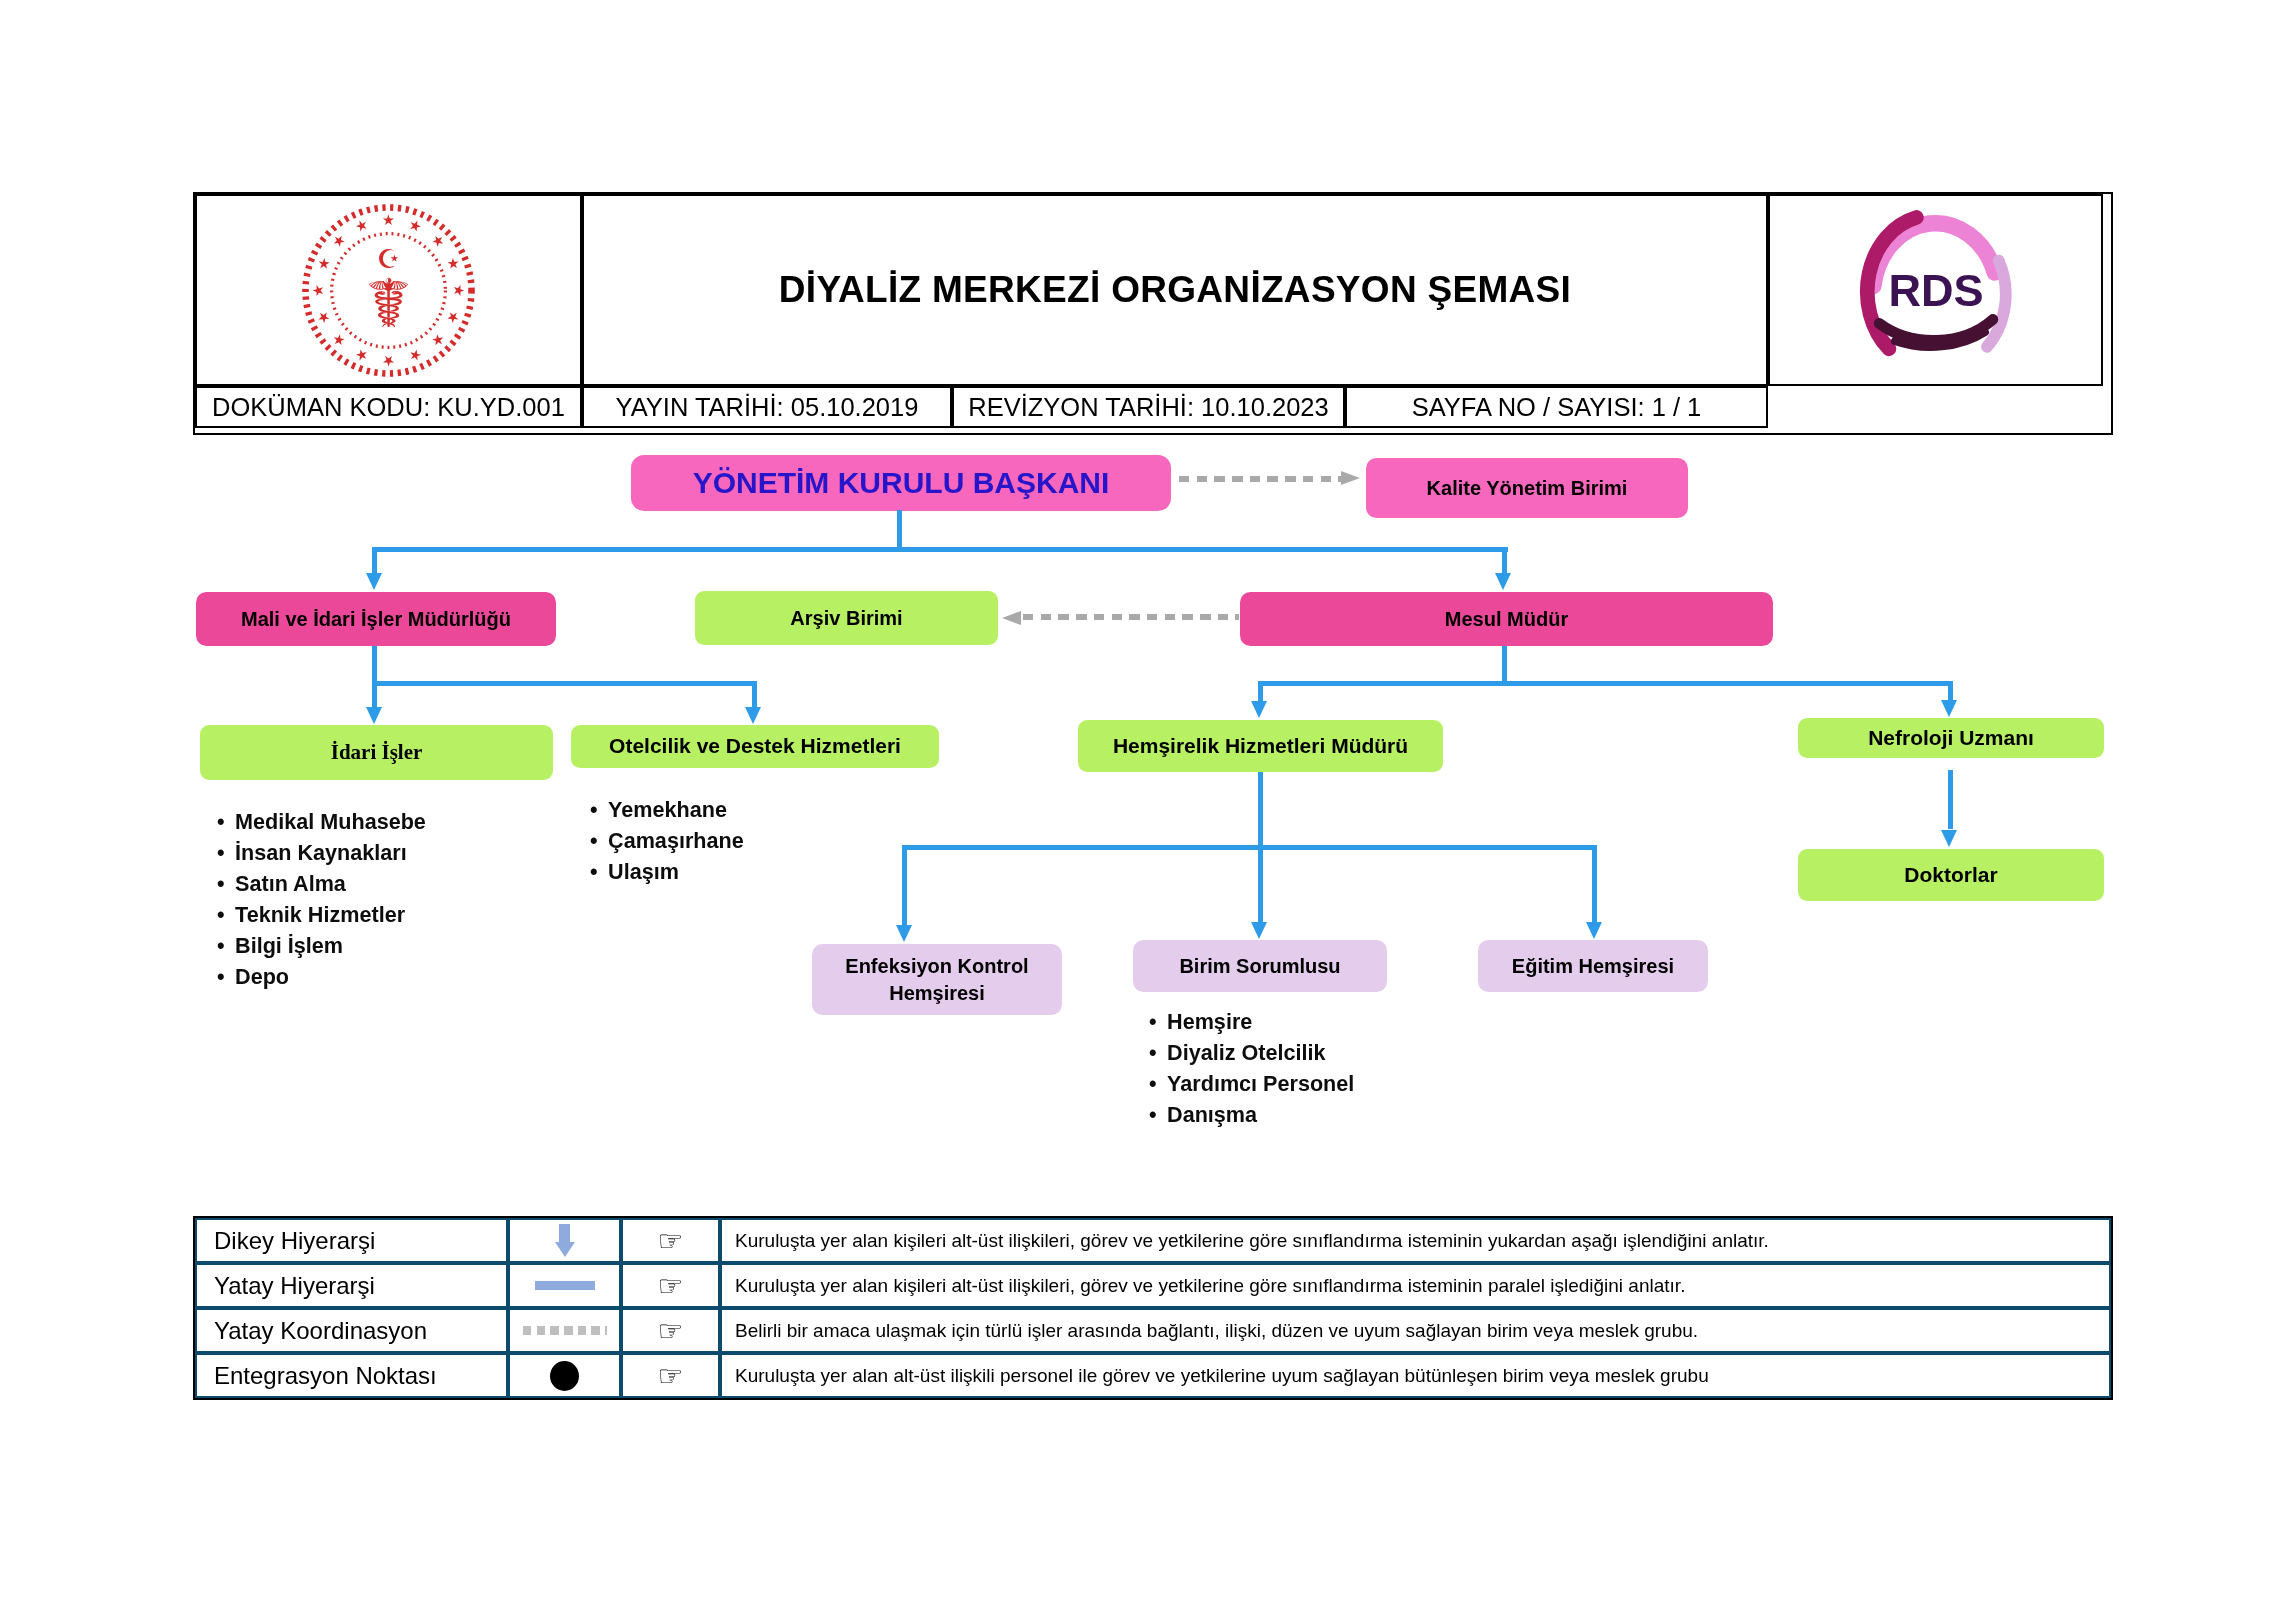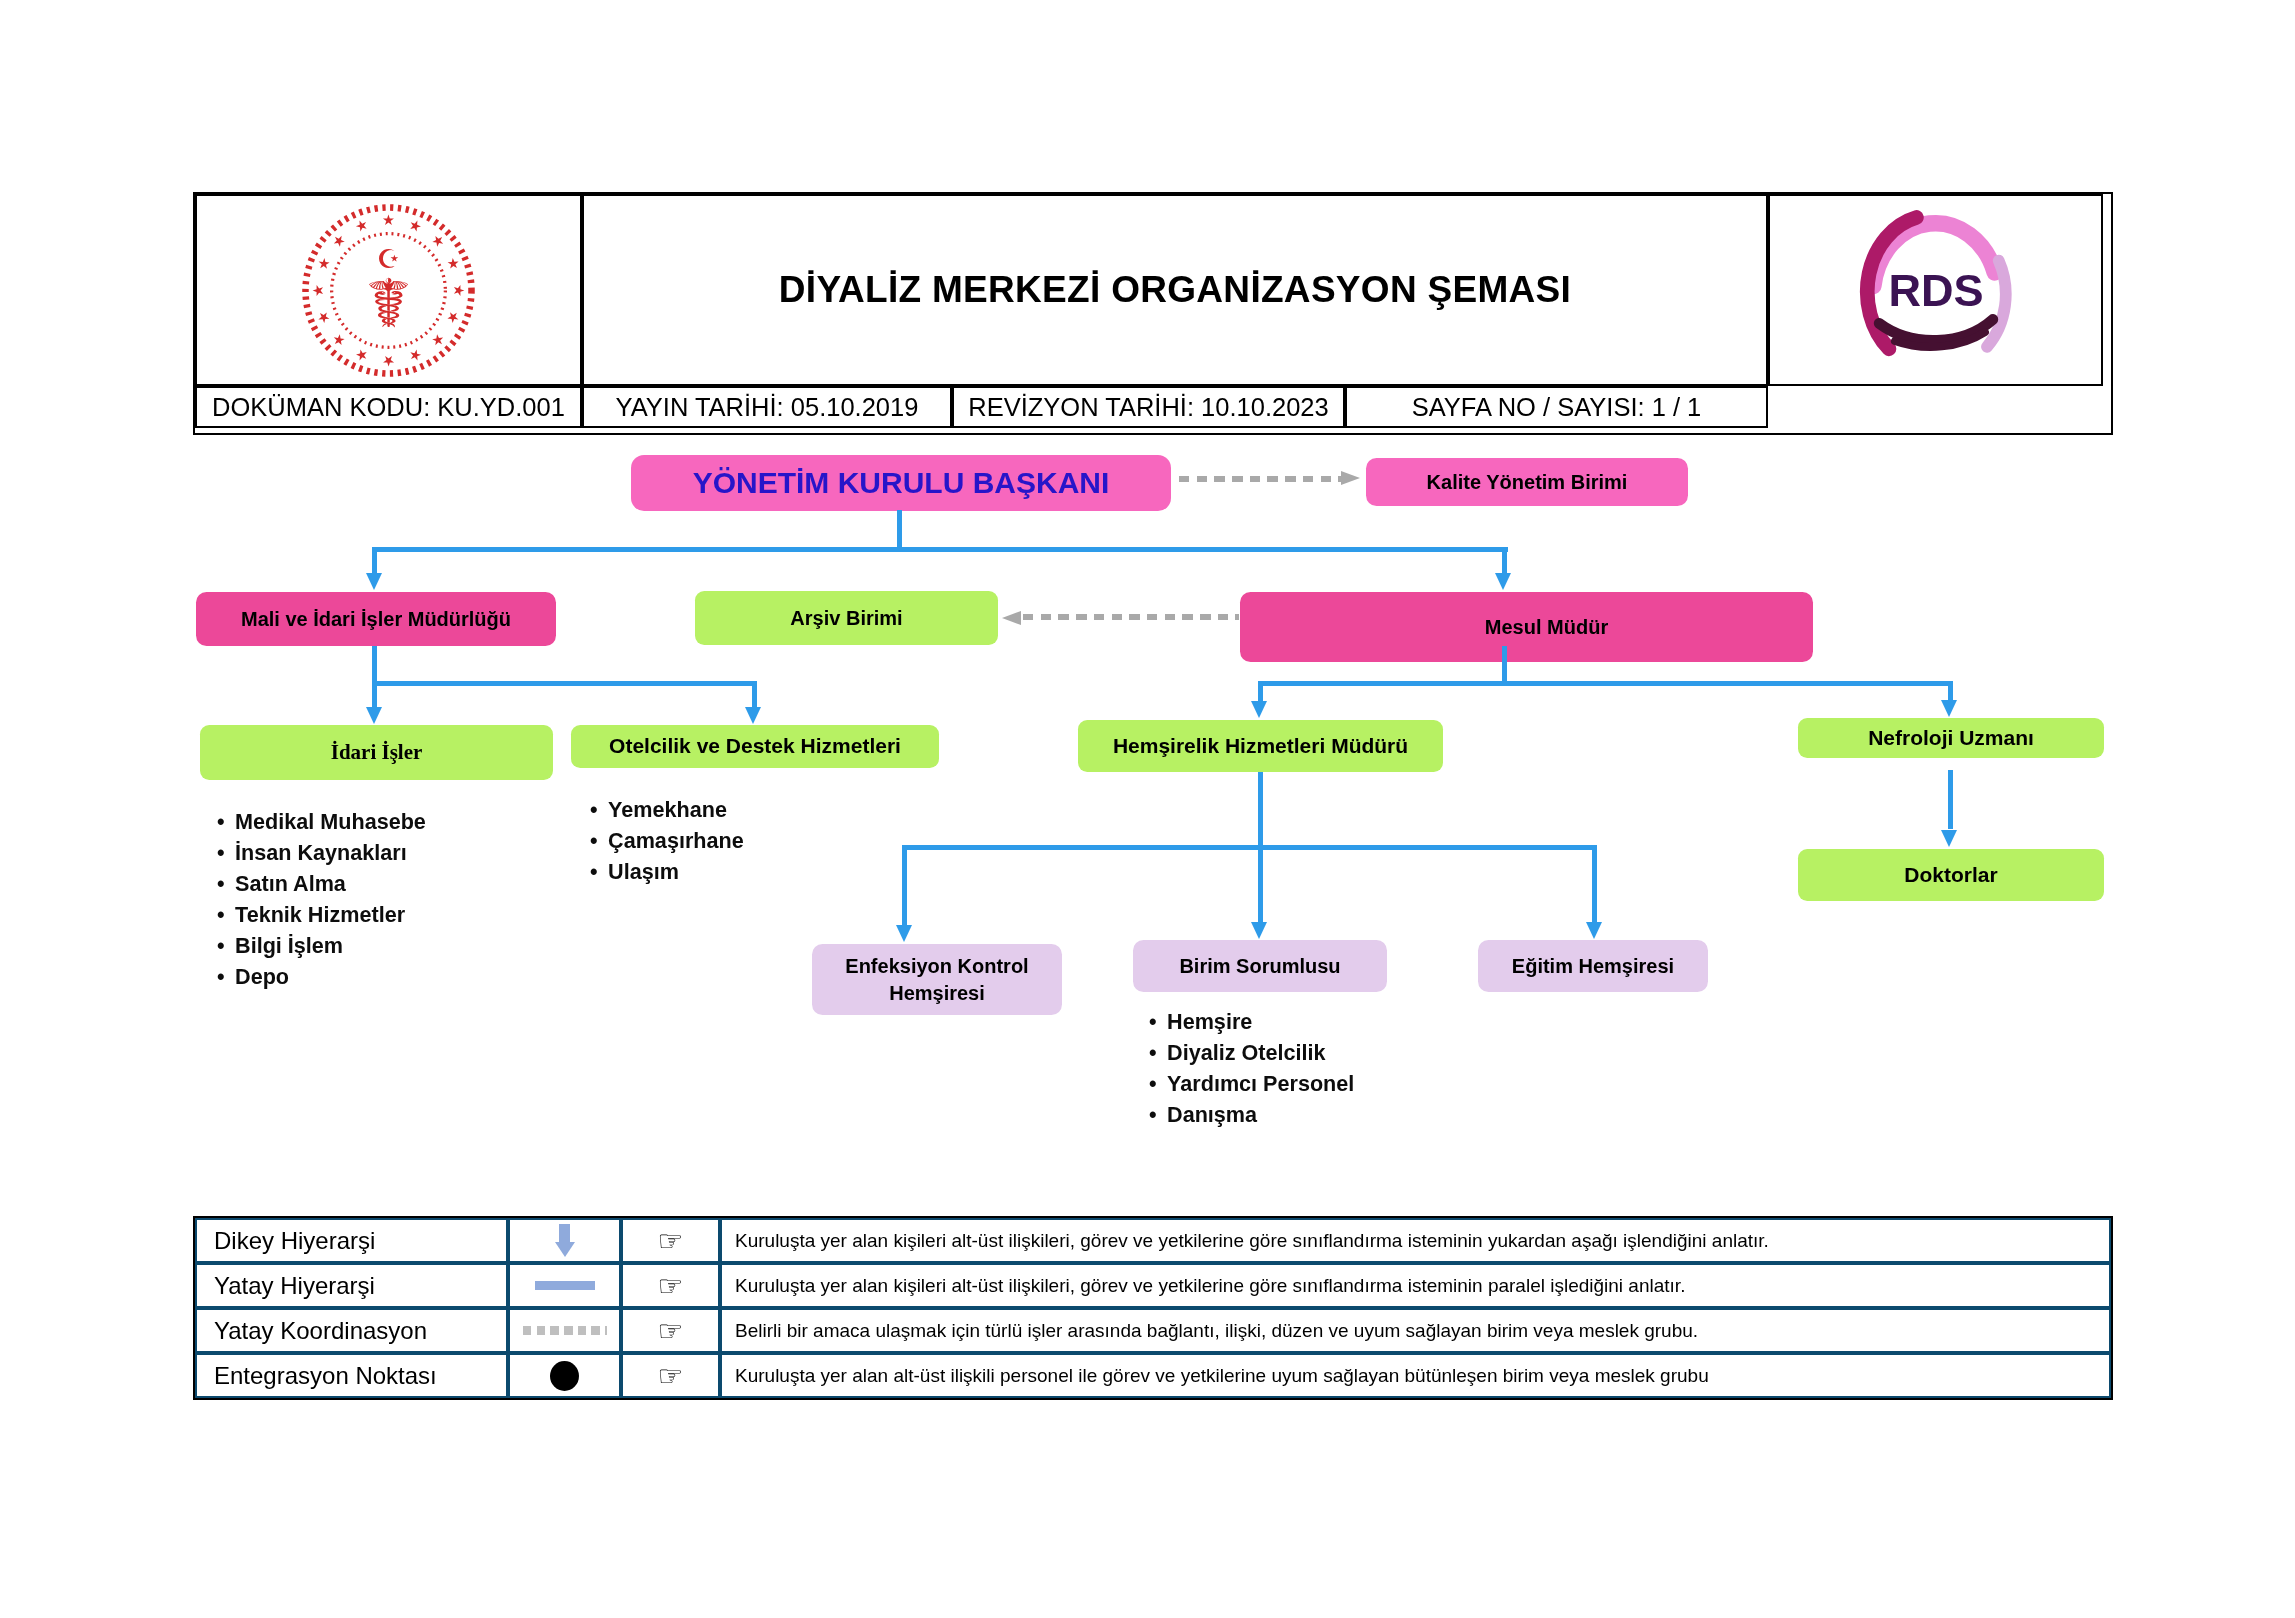--- a/index.html
+++ b/index.html
@@ -106,27 +106,27 @@
     </div>
 
     <div class="hcell hrow2">DOKÜMAN KODU: KU.YD.001</div>
     <div class="hcell hrow2">YAYIN TARİHİ: 05.10.2019</div>
     <div class="hcell hrow2">REVİZYON TARİHİ: 10.10.2023</div>
     <div class="hcell hrow2">SAYFA NO / SAYISI: 1 / 1</div>
   </div>
 
   <div class="box pink" style="left:631px;top:455px;width:540px;height:56px;font-size:30px;color:#2715C9;border-radius:13px;">YÖNETİM KURULU BAŞKANI</div>
 
-  <div class="box pink" style="left:1366px;top:458px;width:322px;height:48px;font-size:20px;">Kalite Yönetim Birimi</div>
+  <div class="box pink" style="left:1366px;top:458px;width:322px;height:60px;font-size:20px;">Kalite Yönetim Birimi</div>
 
   <div class="box blue" style="left:196px;top:592px;width:360px;height:54px;font-size:20px;">Mali ve İdari İşler Müdürlüğü</div>
 
   <div class="box green" style="left:695px;top:591px;width:303px;height:54px;font-size:20px;border-radius:9.2px;">Arşiv Birimi</div>
 
-  <div class="box blue" style="left:1240px;top:592px;width:533px;height:70px;font-size:20px;padding-left:40px;">Mesul Müdür</div>
+  <div class="box blue" style="left:1240px;top:592px;width:533px;height:54px;font-size:20px;">Mesul Müdür</div>
 
   <div class="box green" style="left:200px;top:725px;width:353px;height:55px;font-size:21px;border-radius:9.2px;font-family:Liberation Serif, serif;">İdari İşler</div>
 
   <div class="box green" style="left:571px;top:725px;width:368px;height:43px;font-size:21px;border-radius:9.2px;">Otelcilik ve Destek Hizmetleri</div>
 
   <div class="box green" style="left:1078px;top:720px;width:365px;height:52px;font-size:21px;border-radius:9.2px;">Hemşirelik Hizmetleri Müdürü</div>
 
   <div class="box green" style="left:1798px;top:718px;width:306px;height:40px;font-size:21px;border-radius:9.2px;">Nefroloji Uzmanı</div>
 
   <div class="box green" style="left:1798px;top:849px;width:306px;height:52px;font-size:21px;border-radius:9.2px;">Doktorlar</div>

